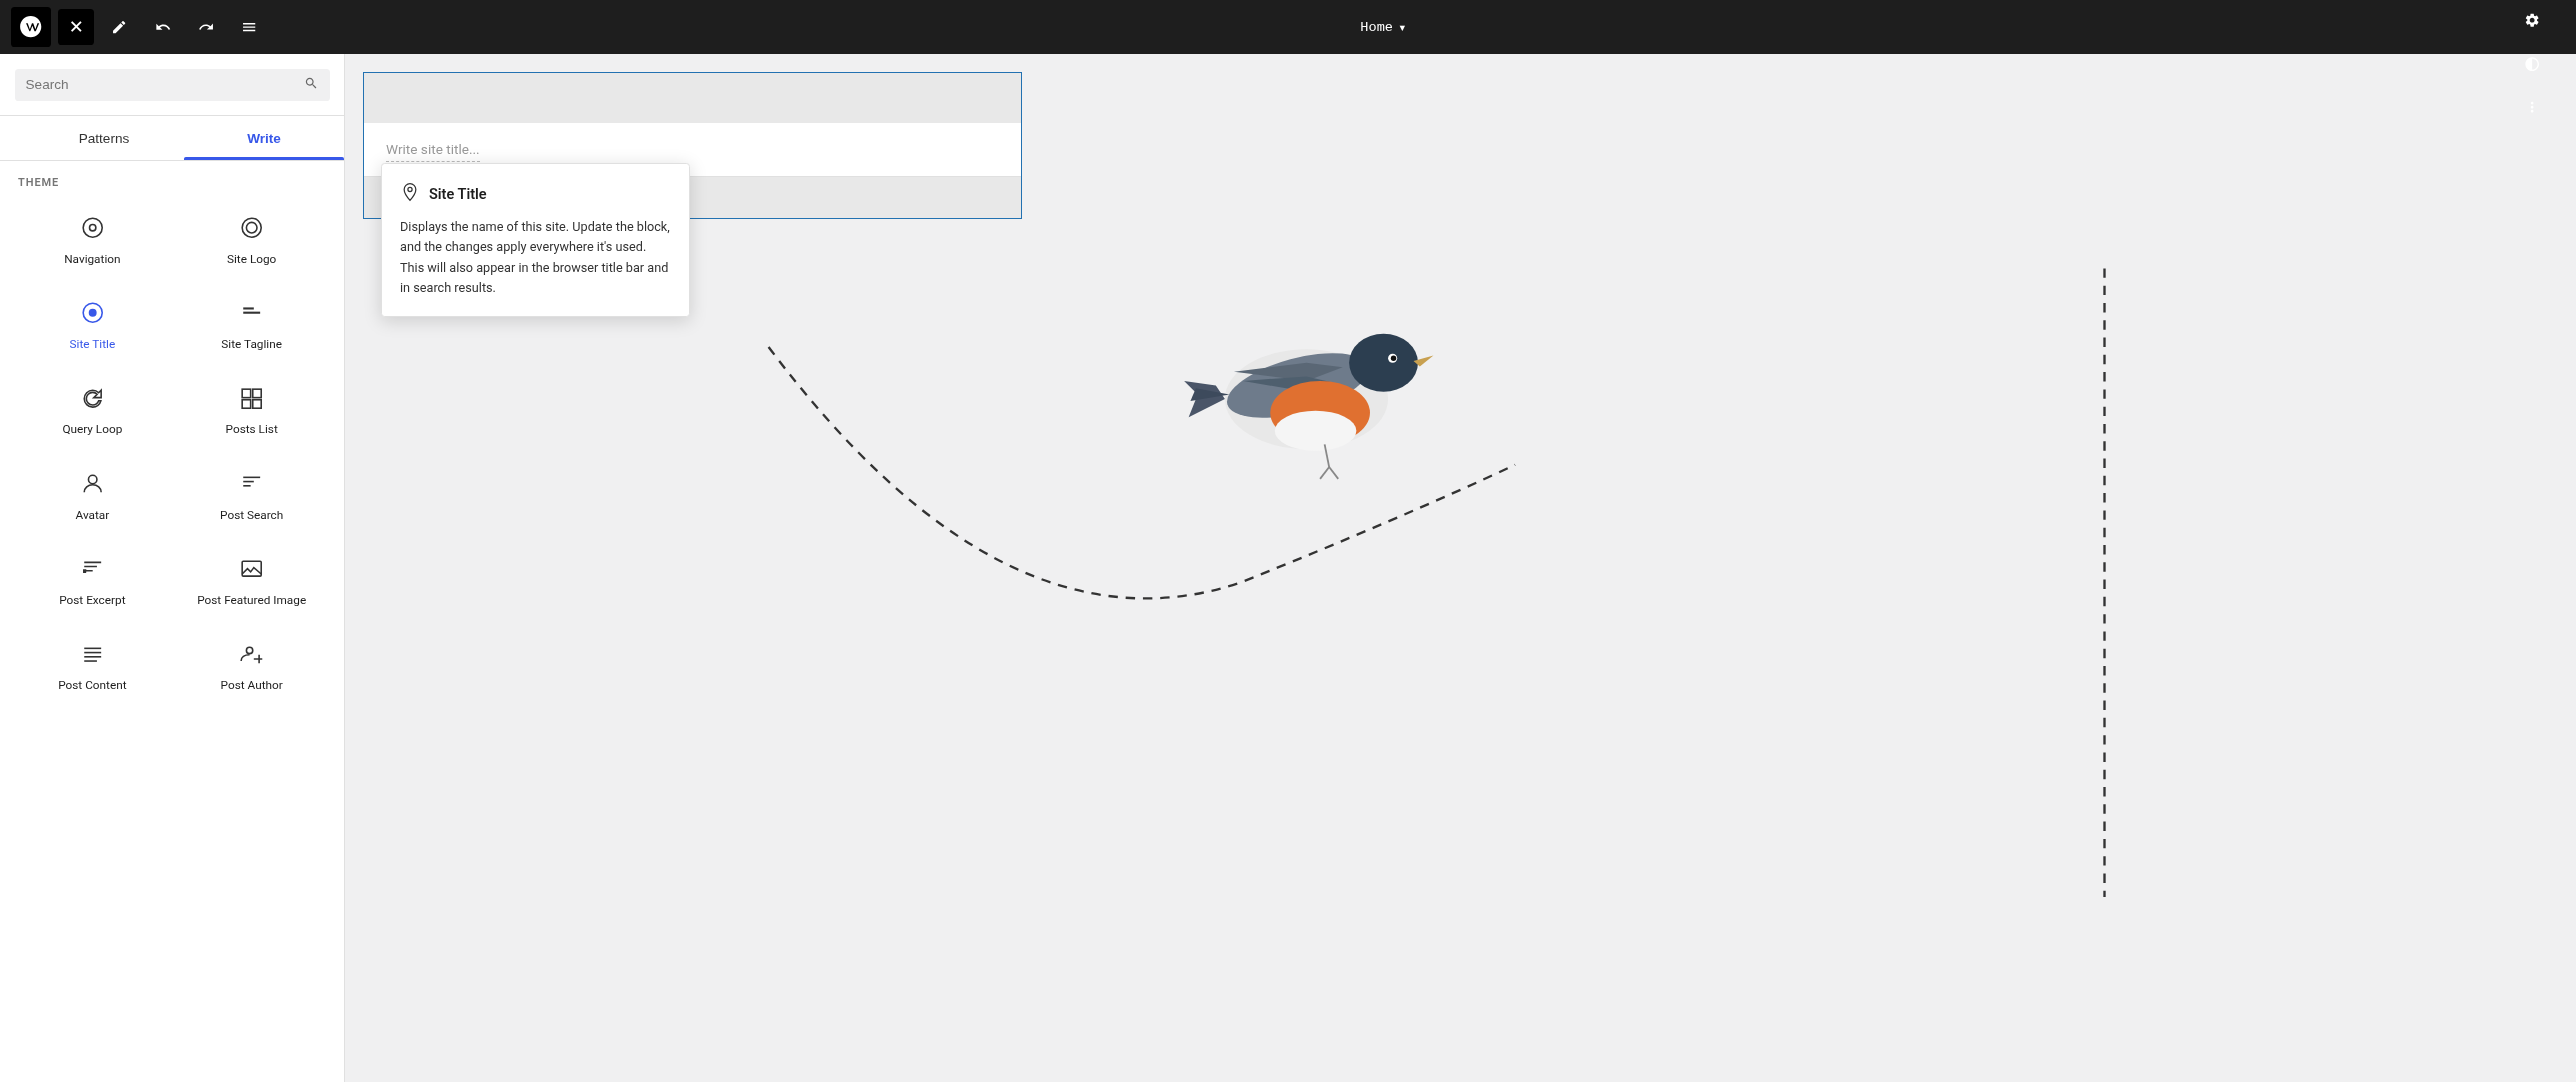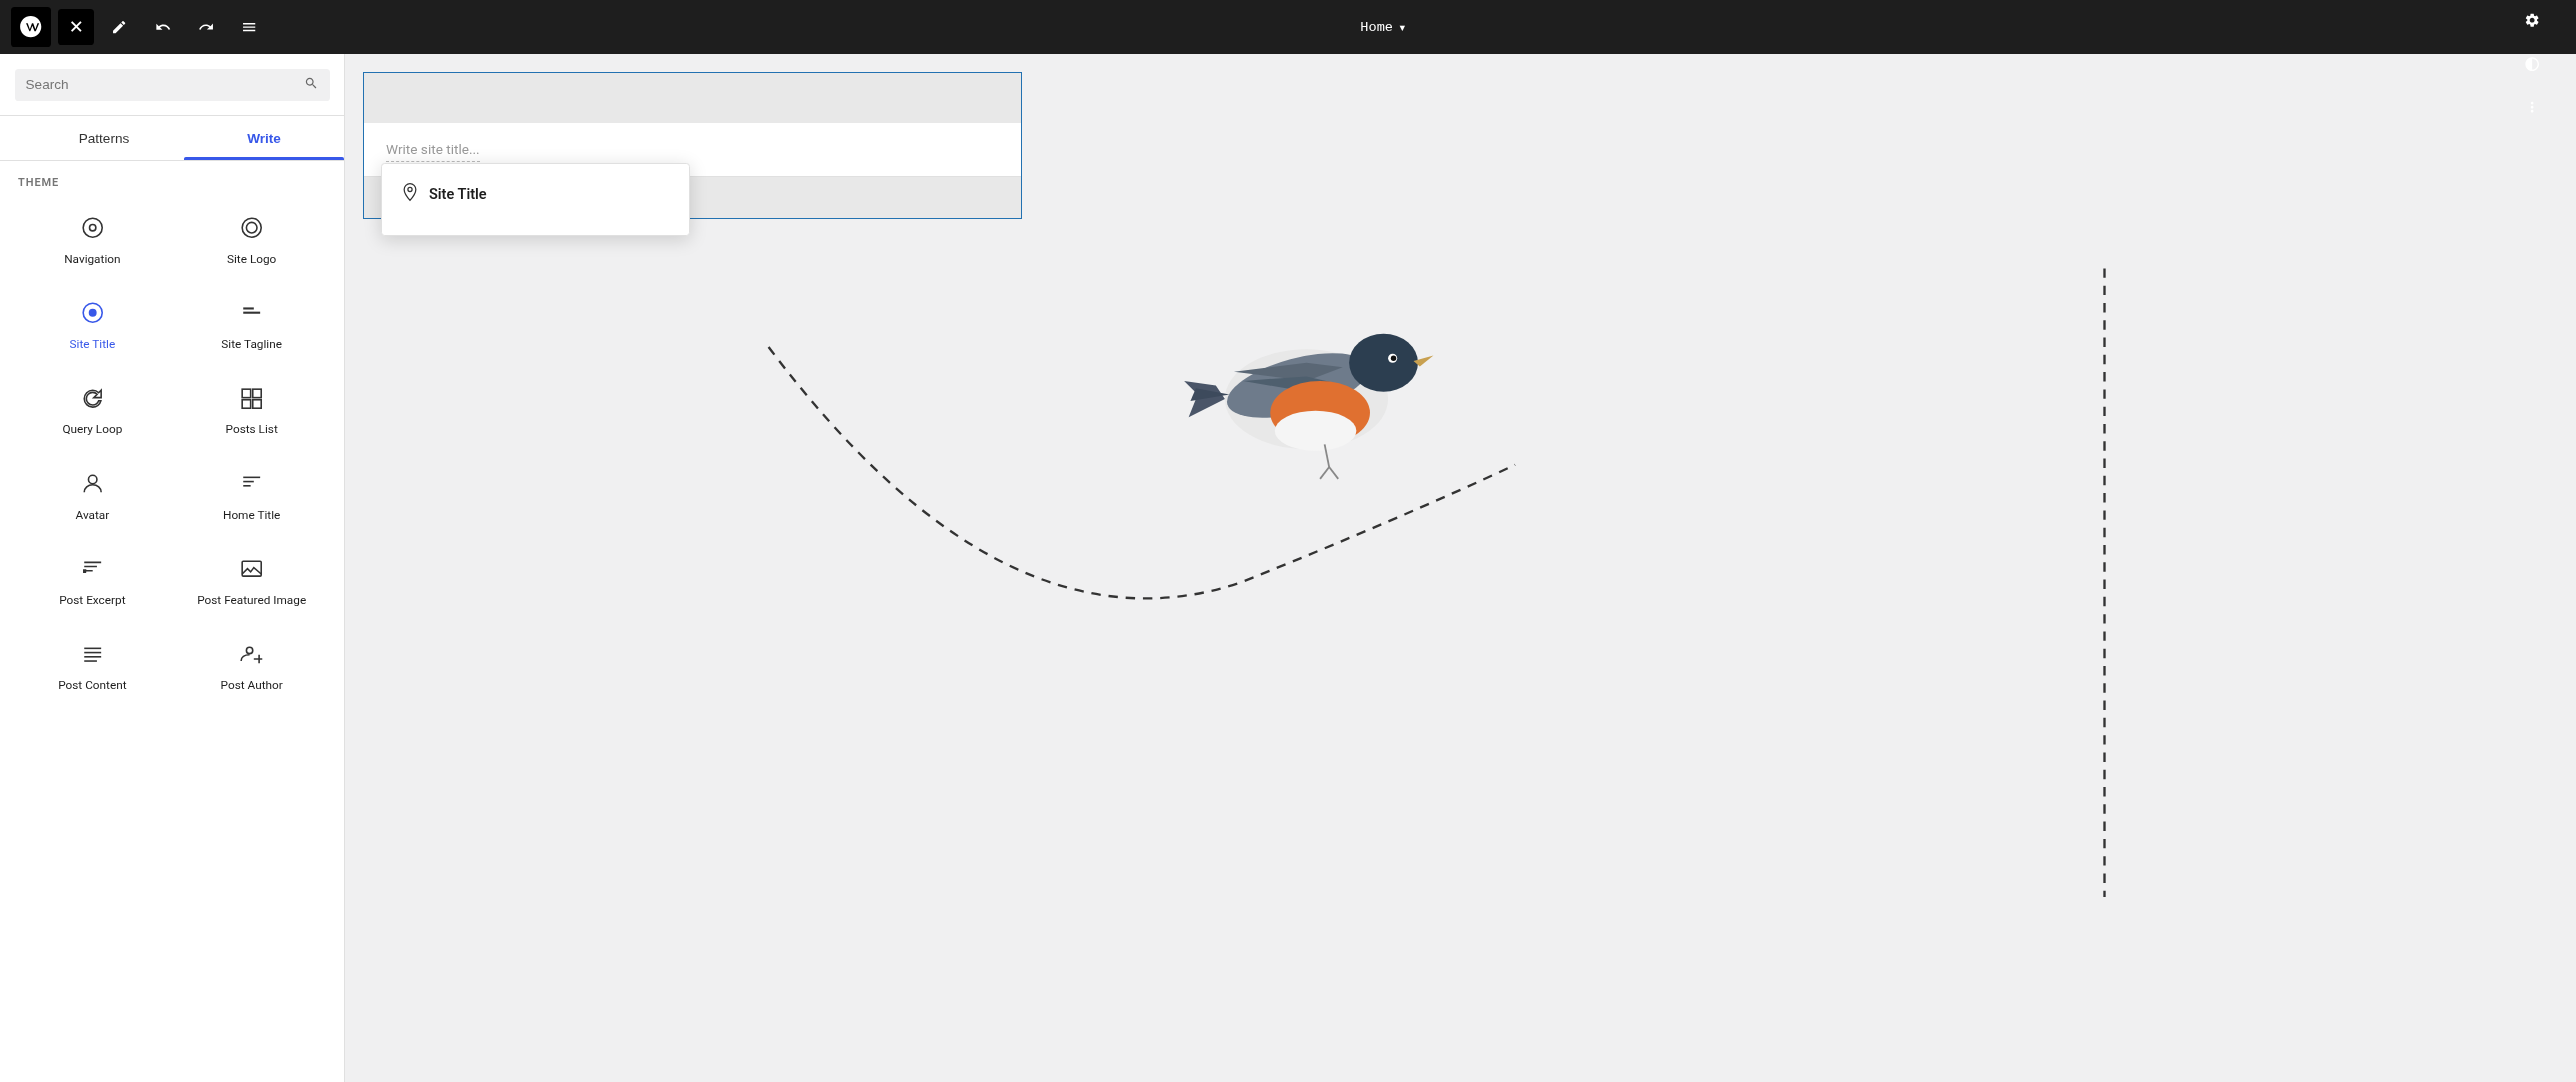--- a/index.html
+++ b/index.html
@@ -300,21 +300,21 @@
         </div>
 
         <div class="block-item">
           <span class="block-icon">
             <svg width="25.4" height="25.4" viewBox="0 0 24 24" fill="none" stroke="#333" stroke-width="1.5">
                 <line x1="4" y1="6" x2="20" y2="6"></line>
                 <line x1="4" y1="10" x2="14" y2="10"></line>
                 <line x1="4" y1="14" x2="11" y2="14"></line>
               </svg>
           </span>
-          <span class="block-label">Home Title</span>
+          <span class="block-label">Post Search</span>
         </div>
 
         <div class="block-item">
           <span class="block-icon">
             <svg width="25.4" height="25.4" viewBox="0 0 24 24" fill="none" stroke="#333" stroke-width="1.5" style="font-size:24px">
                 <path d="M4 6h16M4 10h12M4 14h8"></path>
                 <text x="3" y="20" font-size="8" fill="#333">"</text>
               </svg>
           </span>
           <span class="block-label">Post Excerpt</span>
@@ -369,20 +369,21 @@
 
     <div class="tooltip-popup">
       <div class="tooltip-header">
         <span class="tooltip-icon">
           <svg width="20" height="20" viewBox="0 0 24 24" fill="none" stroke="#333" stroke-width="1.5">
             <path d="M12 2C8.13 2 5 5.13 5 9c0 5.25 7 13 7 13s7-7.75 7-13c0-3.87-3.13-7-7-7zm0 9.5c-1.38 0-2.5-1.12-2.5-2.5s1.12-2.5 2.5-2.5 2.5 1.12 2.5 2.5-1.12 2.5-2.5 2.5z"></path>
           </svg>
         </span>
         <span class="tooltip-title">Site Title</span>
       </div>
+      <p class="tooltip-body">Displays the name of this site. Update the block, and the changes apply everywhere it's used. This will also appear in the browser title bar and in search results.</p>
     </div>
 
     <svg class="dashed-path-svg" viewBox="0 0 2400 1100" xmlns="http://www.w3.org/2000/svg" style="position:absolute;top:54px;left:345px;width:calc(100% - 345px);height:100%;">
 
       <path d="M 100 200 Q 400 600 700 500 Q 900 420 1050 350" fill="none" stroke="#333" stroke-width="3" stroke-dasharray="12,10"></path>
 
       <line x1="1800" y1="100" x2="1800" y2="900" stroke="#333" stroke-width="3" stroke-dasharray="12,10"></line>
     </svg>
 
     <svg style="position:absolute; top:200px; left:780px; width:363px; height:272px;" viewBox="0 0 400 300" xmlns="http://www.w3.org/2000/svg">

